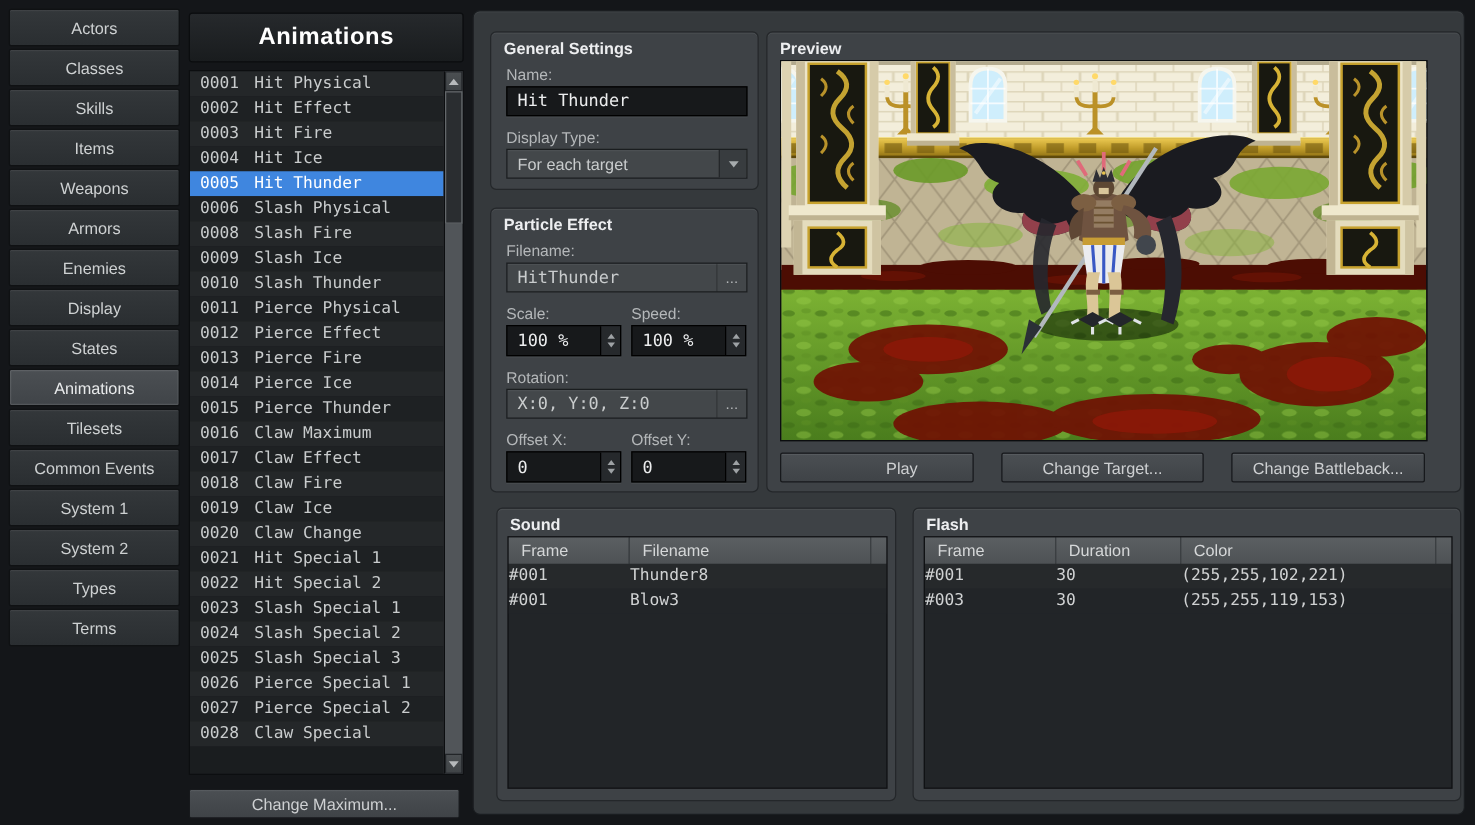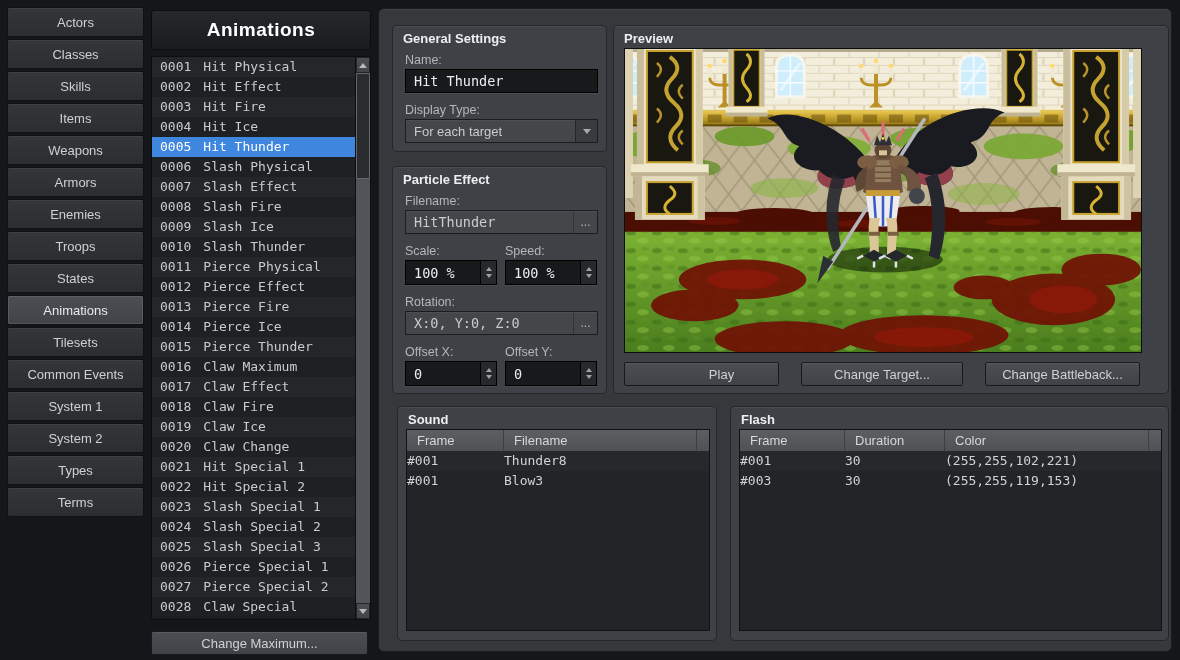--- a/index.html
+++ b/index.html
@@ -111,42 +111,41 @@
 <div>
 
   <nav class="sidebar" id="sidebar">
       <div class="side-btn">Actors</div>
       <div class="side-btn">Classes</div>
       <div class="side-btn">Skills</div>
       <div class="side-btn">Items</div>
       <div class="side-btn">Weapons</div>
       <div class="side-btn">Armors</div>
       <div class="side-btn">Enemies</div>
-      <div class="side-btn">Troops</div>
+      <div class="side-btn">Display</div>
       <div class="side-btn">States</div>
       <div class="side-btn selected">Animations</div>
       <div class="side-btn">Tilesets</div>
       <div class="side-btn">Common Events</div>
       <div class="side-btn">System 1</div>
       <div class="side-btn">System 2</div>
       <div class="side-btn">Types</div>
       <div class="side-btn">Terms</div>
     </nav>
 
   <div class="list-title">Animations</div>
 
   <div class="list-box">
     <div class="anim-rows" id="anim-list">
         <div class="anim-row"><span class="an-id">0001</span><span>Hit Physical</span></div>
         <div class="anim-row"><span class="an-id">0002</span><span>Hit Effect</span></div>
         <div class="anim-row"><span class="an-id">0003</span><span>Hit Fire</span></div>
         <div class="anim-row"><span class="an-id">0004</span><span>Hit Ice</span></div>
         <div class="anim-row selected" style="background: rgb(63, 134, 223);"><span class="an-id">0005</span><span>Hit Thunder</span></div>
         <div class="anim-row"><span class="an-id">0006</span><span>Slash Physical</span></div>
-        <div class="anim-row"><span class="an-id">0007</span><span>Slash Effect</span></div>
         <div class="anim-row"><span class="an-id">0008</span><span>Slash Fire</span></div>
         <div class="anim-row"><span class="an-id">0009</span><span>Slash Ice</span></div>
         <div class="anim-row"><span class="an-id">0010</span><span>Slash Thunder</span></div>
         <div class="anim-row"><span class="an-id">0011</span><span>Pierce Physical</span></div>
         <div class="anim-row"><span class="an-id">0012</span><span>Pierce Effect</span></div>
         <div class="anim-row"><span class="an-id">0013</span><span>Pierce Fire</span></div>
         <div class="anim-row"><span class="an-id">0014</span><span>Pierce Ice</span></div>
         <div class="anim-row"><span class="an-id">0015</span><span>Pierce Thunder</span></div>
         <div class="anim-row"><span class="an-id">0016</span><span>Claw Maximum</span></div>
         <div class="anim-row"><span class="an-id">0017</span><span>Claw Effect</span></div>

